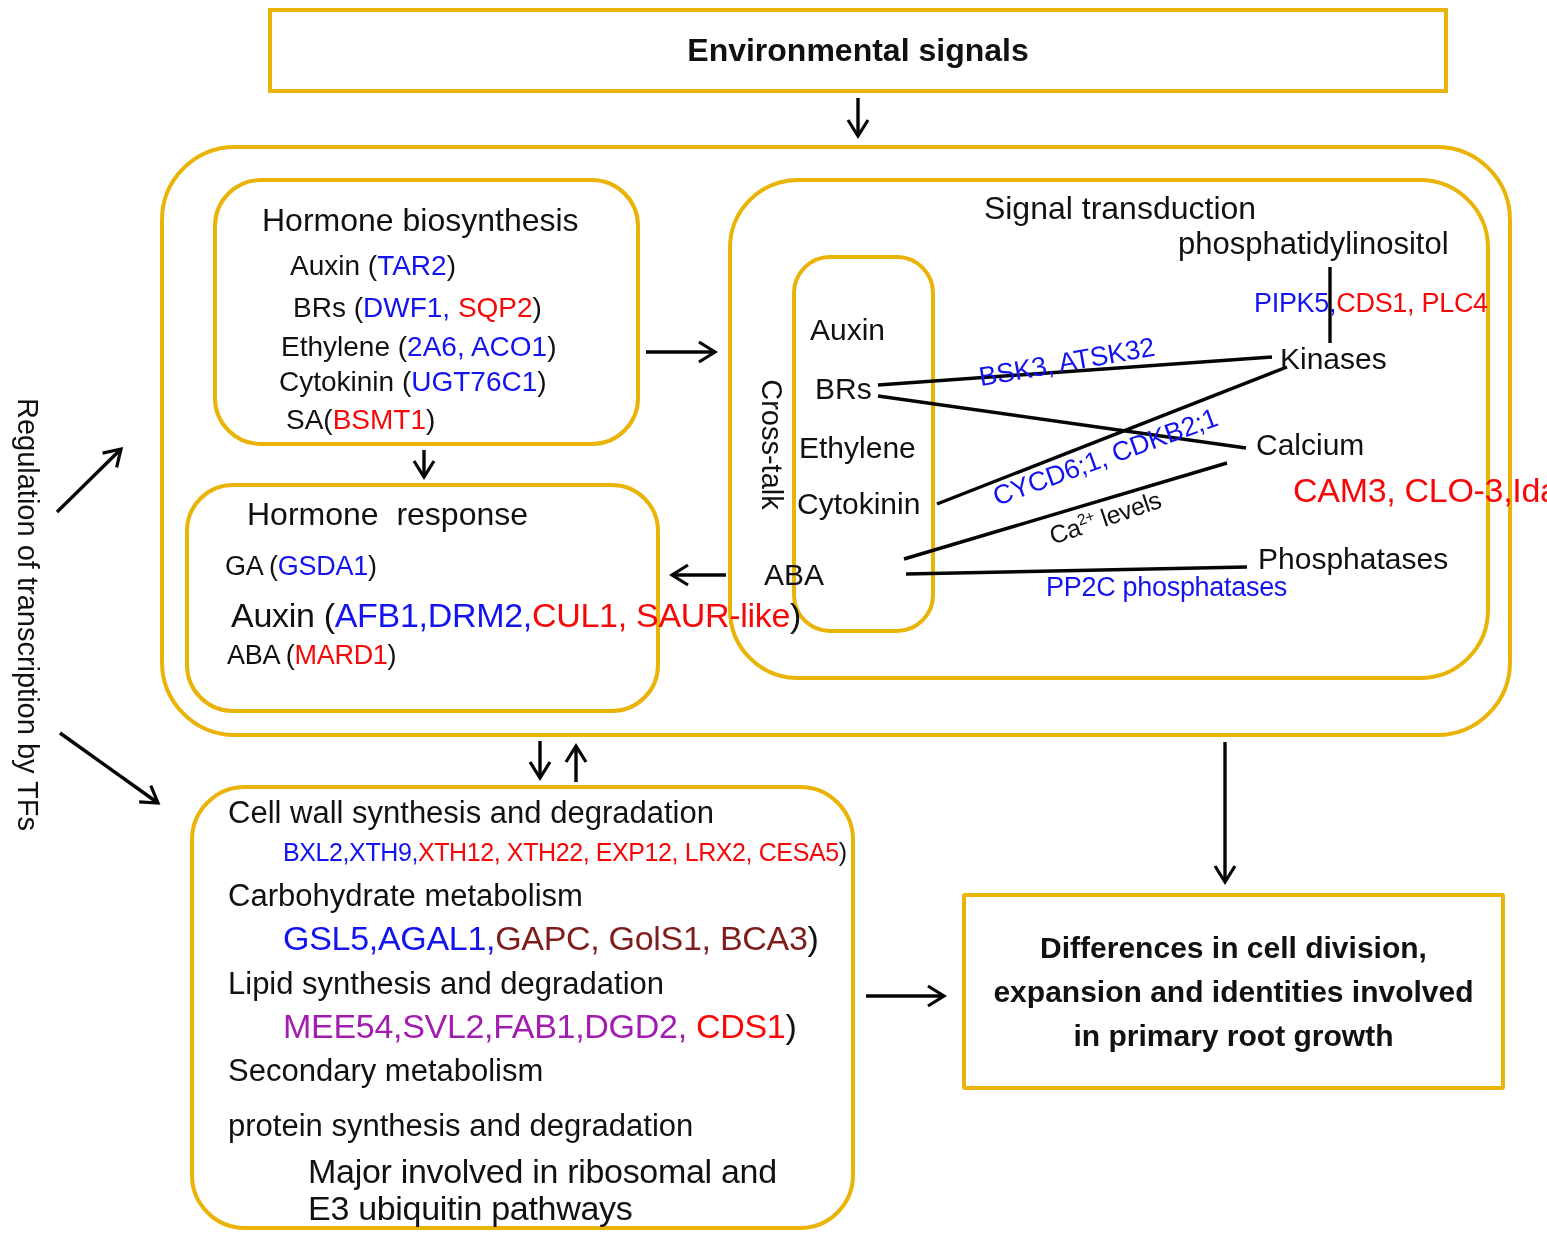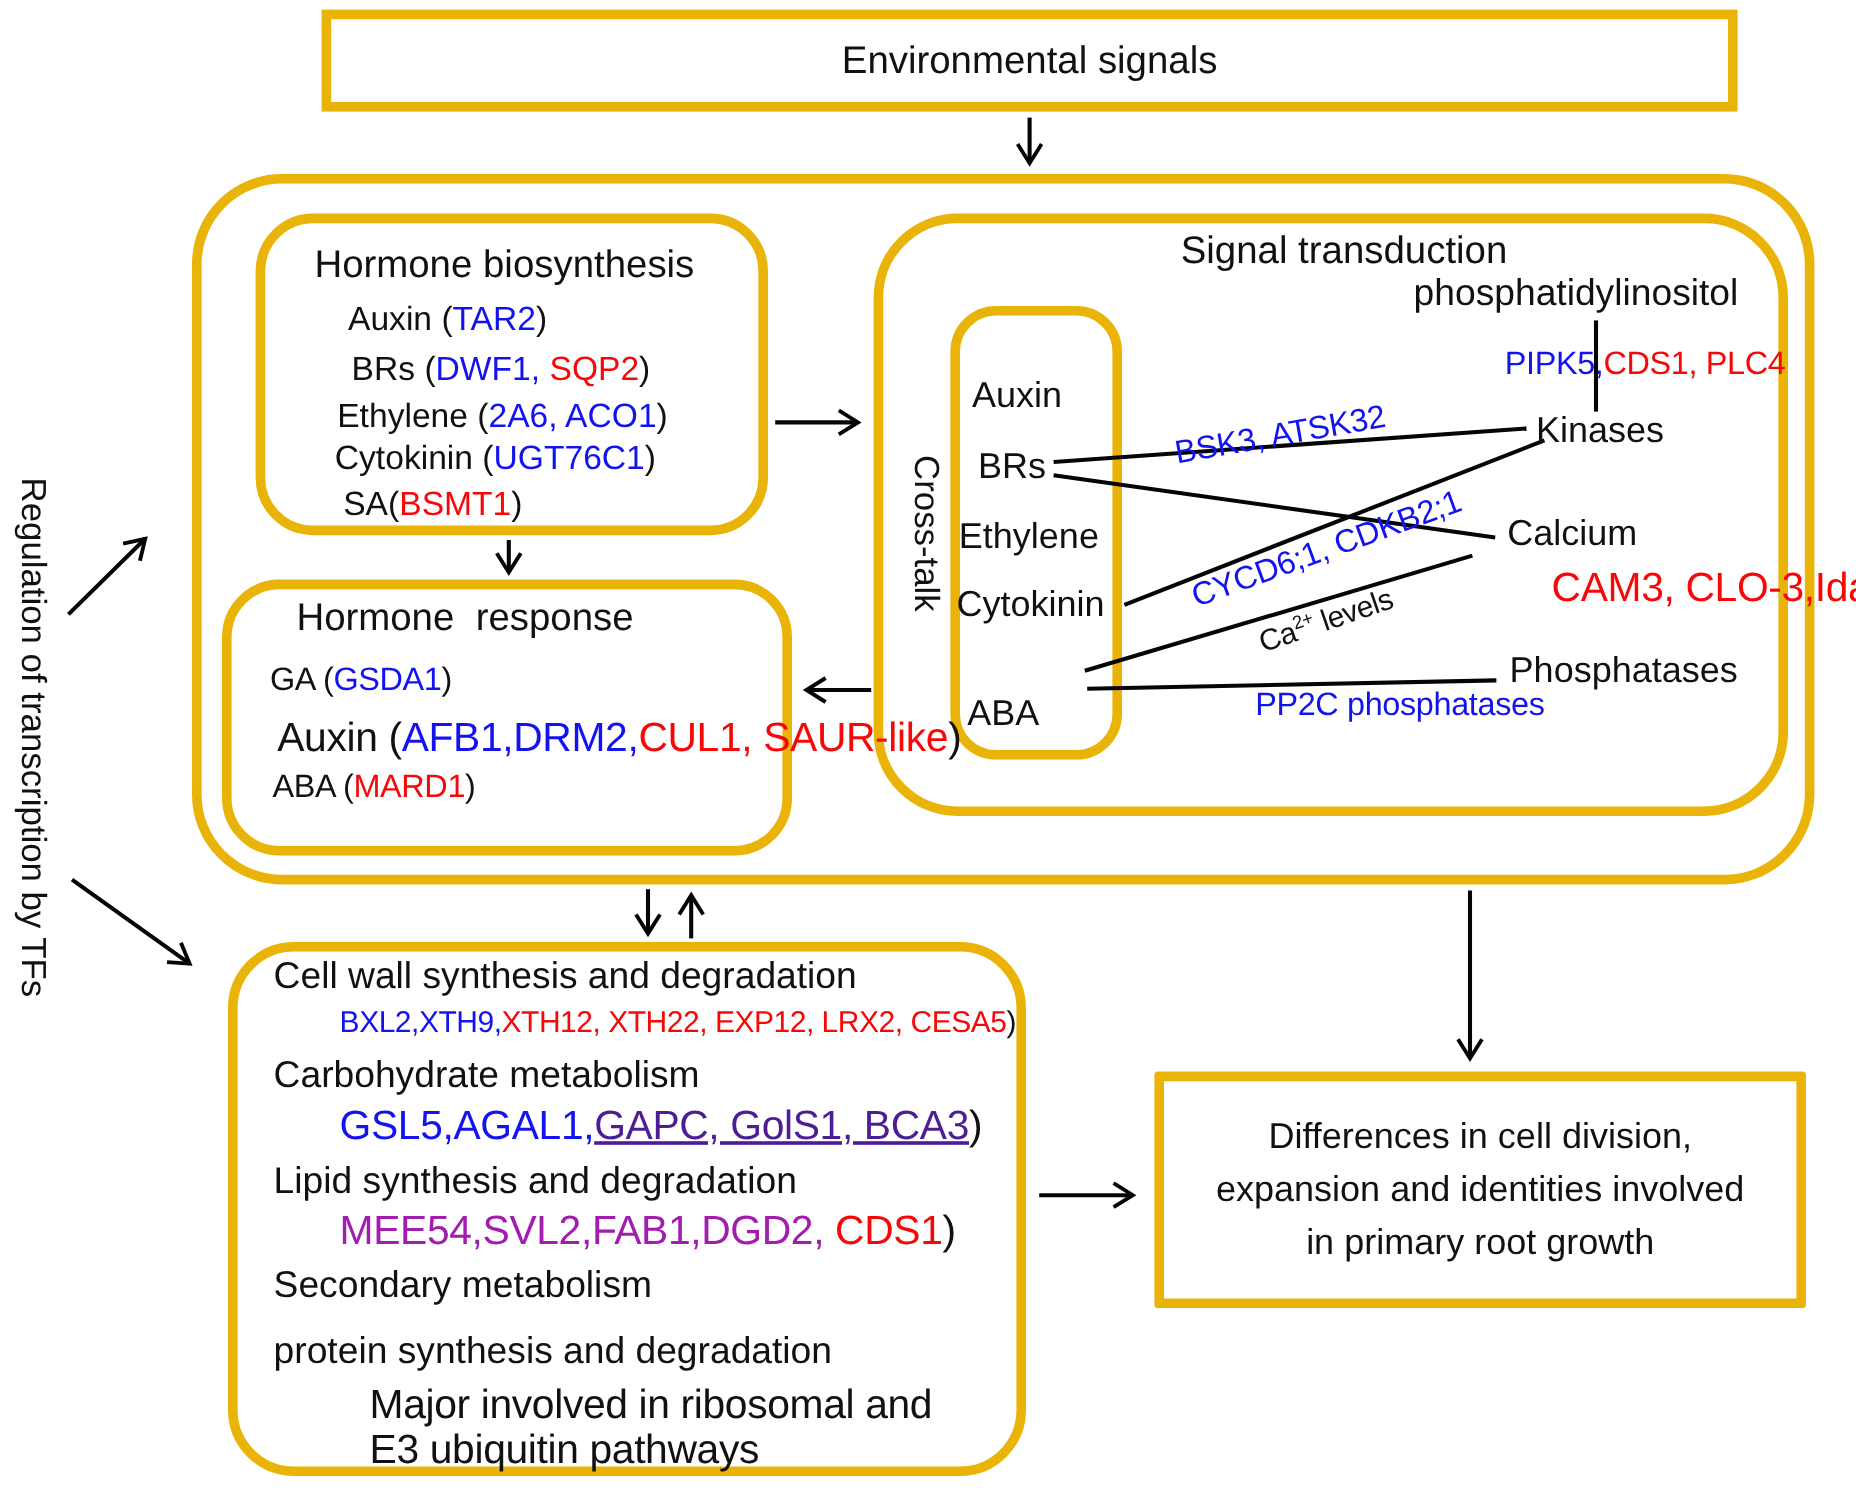--- a/index.html
+++ b/index.html
@@ -1,18 +1,18 @@
 <!DOCTYPE html>
 <html><head>
 <meta charset="utf-8">
 <style>
   html,body{margin:0;padding:0;background:#fff;}
   #canvas{position:relative;width:1547px;height:1242px;background:#fff;
           font-family:"Liberation Sans", sans-serif;color:#111;overflow:hidden;}
-  .box{position:absolute;border:8px solid #eab308;background:transparent;box-sizing:border-box;z-index:1;}
+  .box{position:absolute;border:4px solid #eab308;background:transparent;box-sizing:border-box;z-index:1;font-weight:bold;}
   svg.overlay{position:absolute;left:0;top:0;z-index:5;pointer-events:none;}
   .t{position:absolute;white-space:pre;z-index:10;color:#111;}
   .ctr{text-align:center;}
   .fs32{font-size:32px;}
   .fs31{font-size:31px;}
   .fs30{font-size:30px;}
   .fs29{font-size:29px;}
   .fs28{font-size:28px;}
   .fs27{font-size:27px;letter-spacing:-0.3px;}
   .fs26{font-size:34px;letter-spacing:-0.3px;}
@@ -93,34 +93,34 @@
   <div class="t fs27" style="left:227px;top:640px;"><span>ABA (</span><span style="color: rgb(247, 8, 8);">MARD1</span><span>)</span></div>
 
   <div class="t fs31" style="left:1178px;top:226px;">phosphatidylinositol</div>
   <div class="t fs32 ctr" style="left:850px;top:190px;width:540px;">Signal transduction</div>
   <div class="t fs27" style="left:1254px;top:288px;"><span style="color: rgb(19, 19, 240);">PIPK5,</span><span style="color: rgb(247, 8, 8);">CDS1, PLC4</span></div>
   <div class="t fs29 ctr rot90" style="left:696px;top:428px;width:150px;">Cross-talk</div>
   <div class="t fs30" style="left:810px;top:313px;">Auxin</div>
   <div class="t fs30" style="left:815px;top:372px;">BRs</div>
   <div class="t fs30" style="left:799px;top:431px;">Ethylene</div>
   <div class="t fs30" style="left:797px;top:487px;">Cytokinin</div>
-  <div class="t fs30" style="left:806px;top:558px;margin-top:20px;">ABA</div>
+  <div class="t fs30" style="left:764px;top:558px;">ABA</div>
   <div class="t fs27" style="left: 978px; top: 347px; transform: rotate(-10deg); color: rgb(19, 19, 240);">BSK3, ATSK32</div>
   <div class="t fs30" style="left:1280px;top:342px;">Kinases</div>
   <div class="t fs30" style="left:1256px;top:428px;">Calcium</div>
   <div class="t fs26" style="left: 1293px; top: 471px; color: rgb(247, 8, 8);">CAM3, CLO-3,Ida4</div>
   <div class="t fs27" style="left: 987px; top: 442px; transform: rotate(-20deg); color: rgb(19, 19, 240);">CYCD6;1, CDKB2;1</div>
   <div class="t fs25" style="left:1047px;top:503px;transform:rotate(-19deg);"><span>Ca</span><sup>2+</sup><span> levels</span></div>
   <div class="t fs30" style="left:1258px;top:542px;">Phosphatases</div>
   <div class="t fs27" style="left: 998px; top: 572px; color: rgb(19, 19, 240); margin-left: 48px;">PP2C phosphatases</div>
 
   <div class="t fs31" style="left:228px;top:795px;">Cell wall synthesis and degradation</div>
   <div class="t fs25" style="left:283px;top:838px;"><span style="color: rgb(19, 19, 240);">BXL2,XTH9,</span><span style="color: rgb(247, 8, 8);">XTH12, XTH22, EXP12, LRX2, CESA5</span><span>)</span></div>
   <div class="t fs31" style="left:228px;top:878px;">Carbohydrate metabolism</div>
-  <div class="t fs26" style="left:283px;top:919px;"><span style="color: rgb(19, 19, 240);">GSL5,AGAL1,</span><span style="color: #4c1d95; text-decoration: underline;">GAPC, GolS1, BCA3</span><span>)</span></div>
+  <div class="t fs26" style="left:283px;top:919px;"><span style="color: rgb(19, 19, 240);">GSL5,AGAL1,</span><span style="color: #7f1d1d;">GAPC, GolS1, BCA3</span><span>)</span></div>
   <div class="t fs31" style="left:228px;top:966px;">Lipid synthesis and degradation</div>
   <div class="t fs26" style="left:283px;top:1007px;"><span style="color: #a21caf;">MEE54,SVL2,FAB1,DGD2,</span><span style="color: rgb(247, 8, 8);"> CDS1</span><span>)</span></div>
   <div class="t fs31" style="left:228px;top:1053px;">Secondary metabolism</div>
   <div class="t fs31" style="left:228px;top:1108px;">protein synthesis and degradation</div>
   <div class="t fs26" style="left:308px;top:1152px;">Major involved in ribosomal and</div>
   <div class="t fs26" style="left:308px;top:1189px;">E3 ubiquitin pathways</div>
 
 </div>
 
 </body></html>

